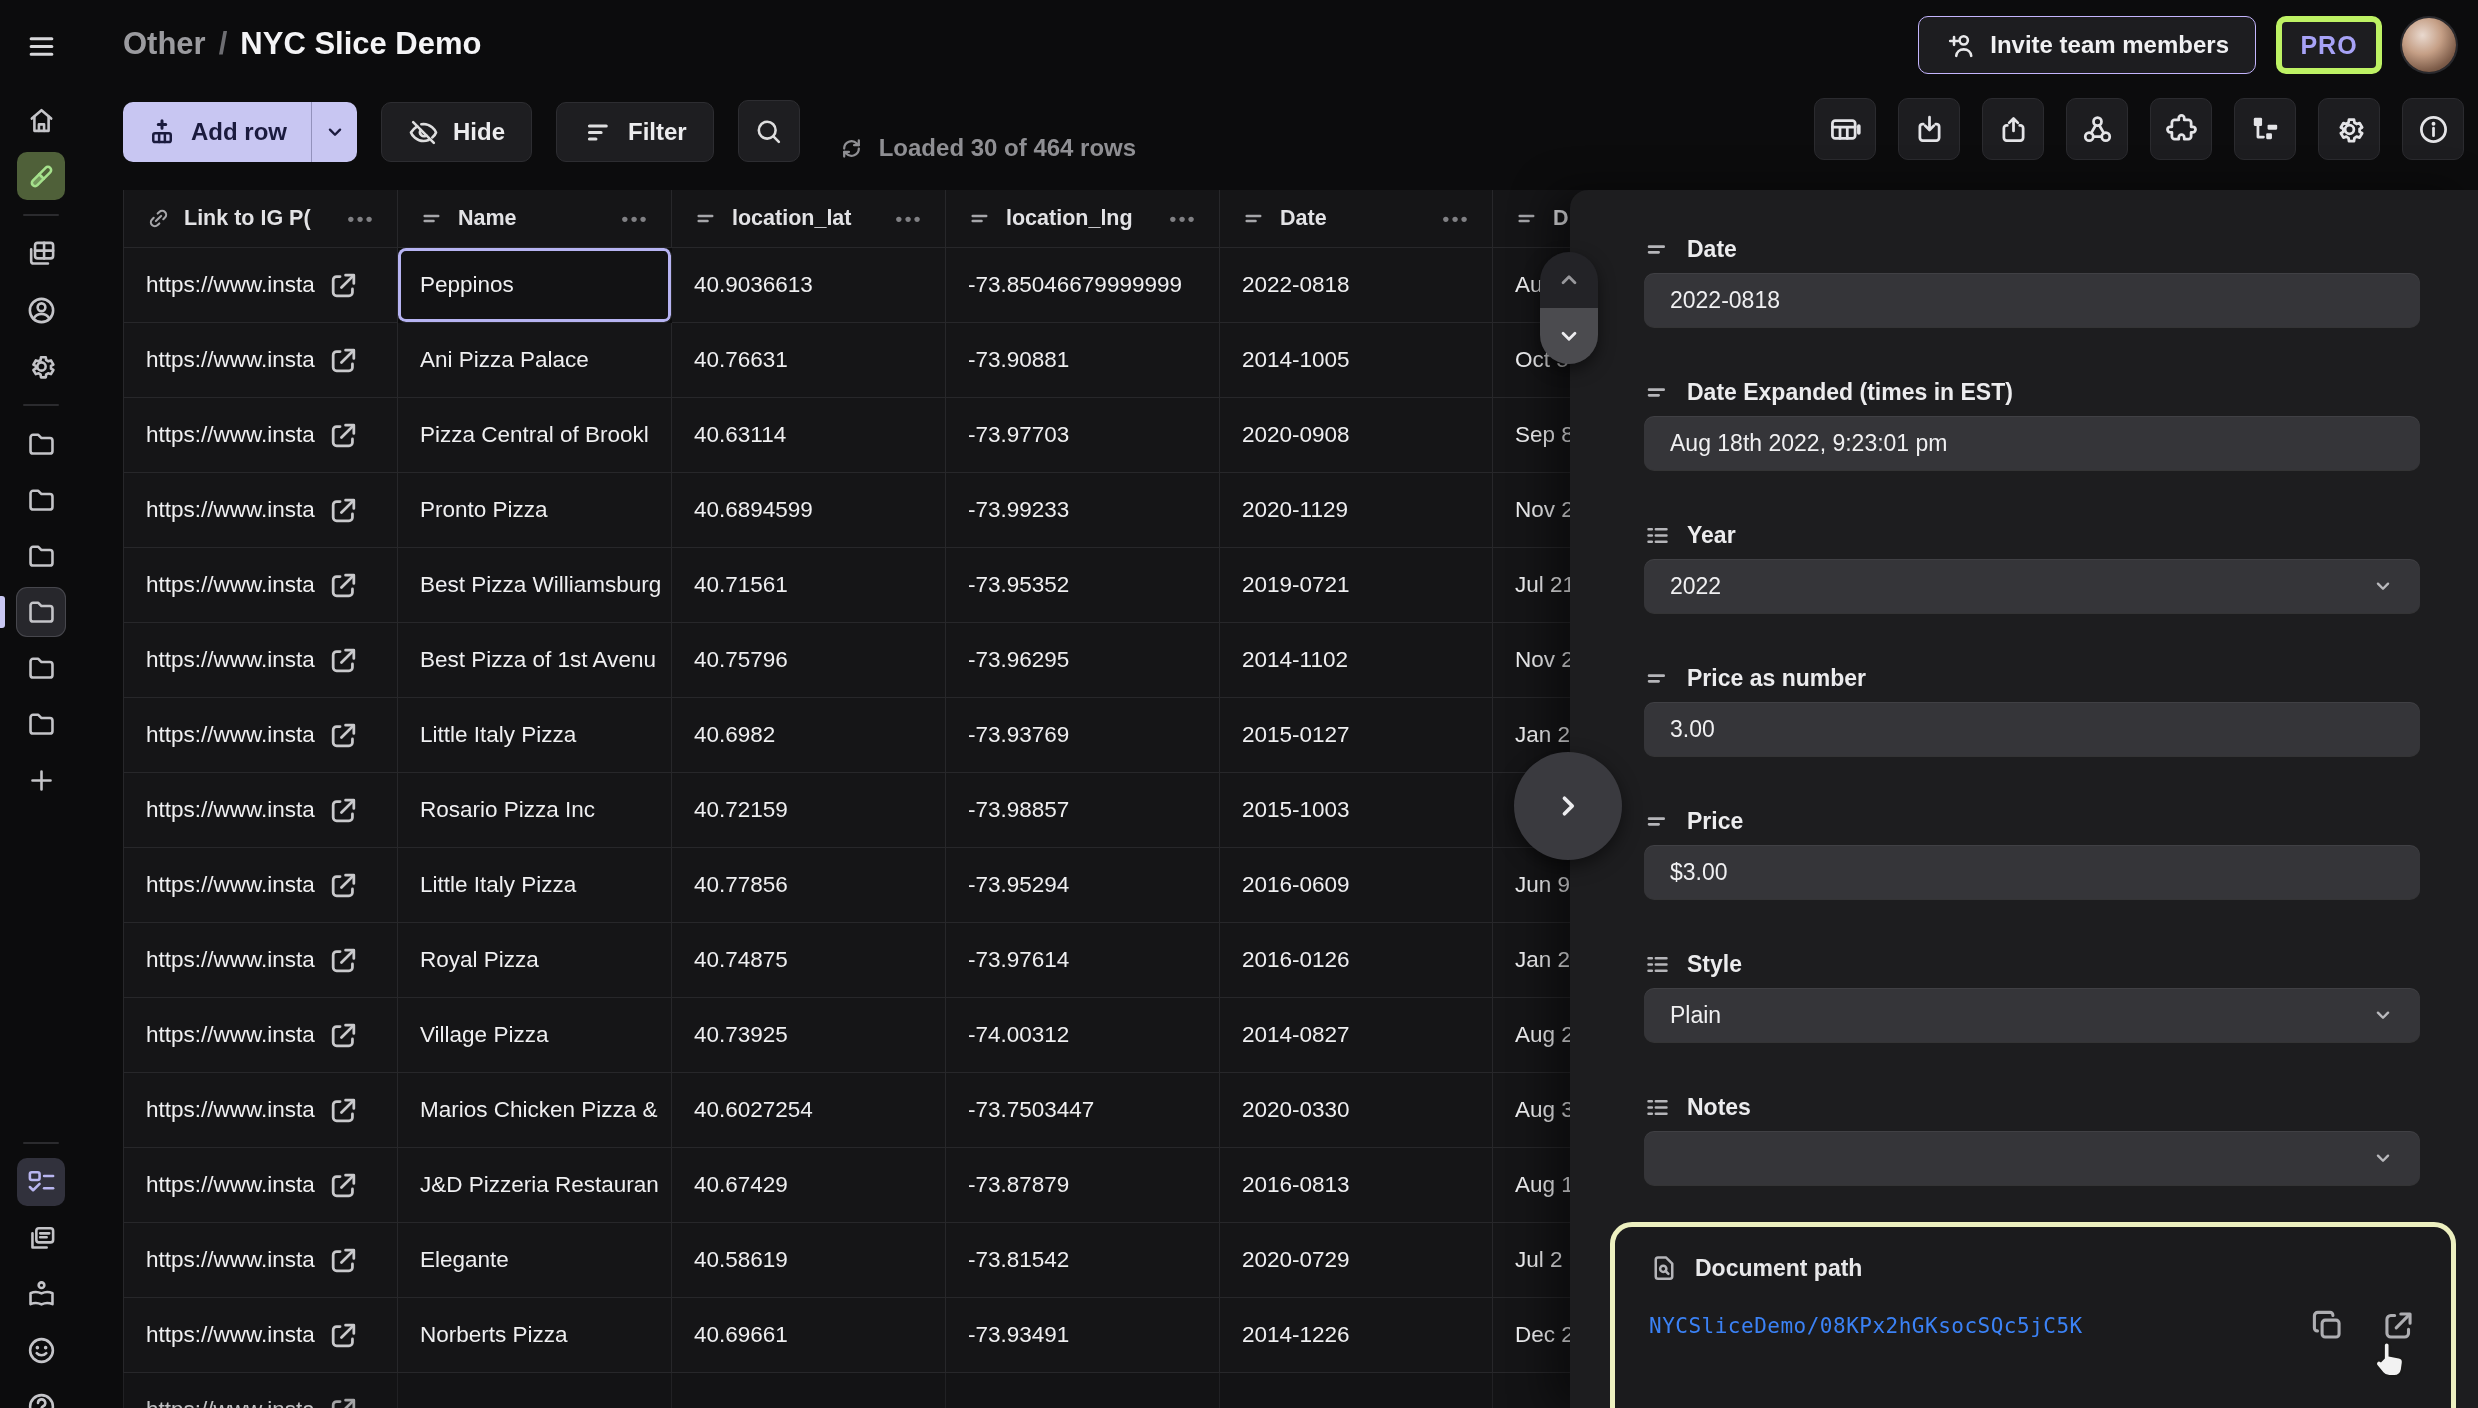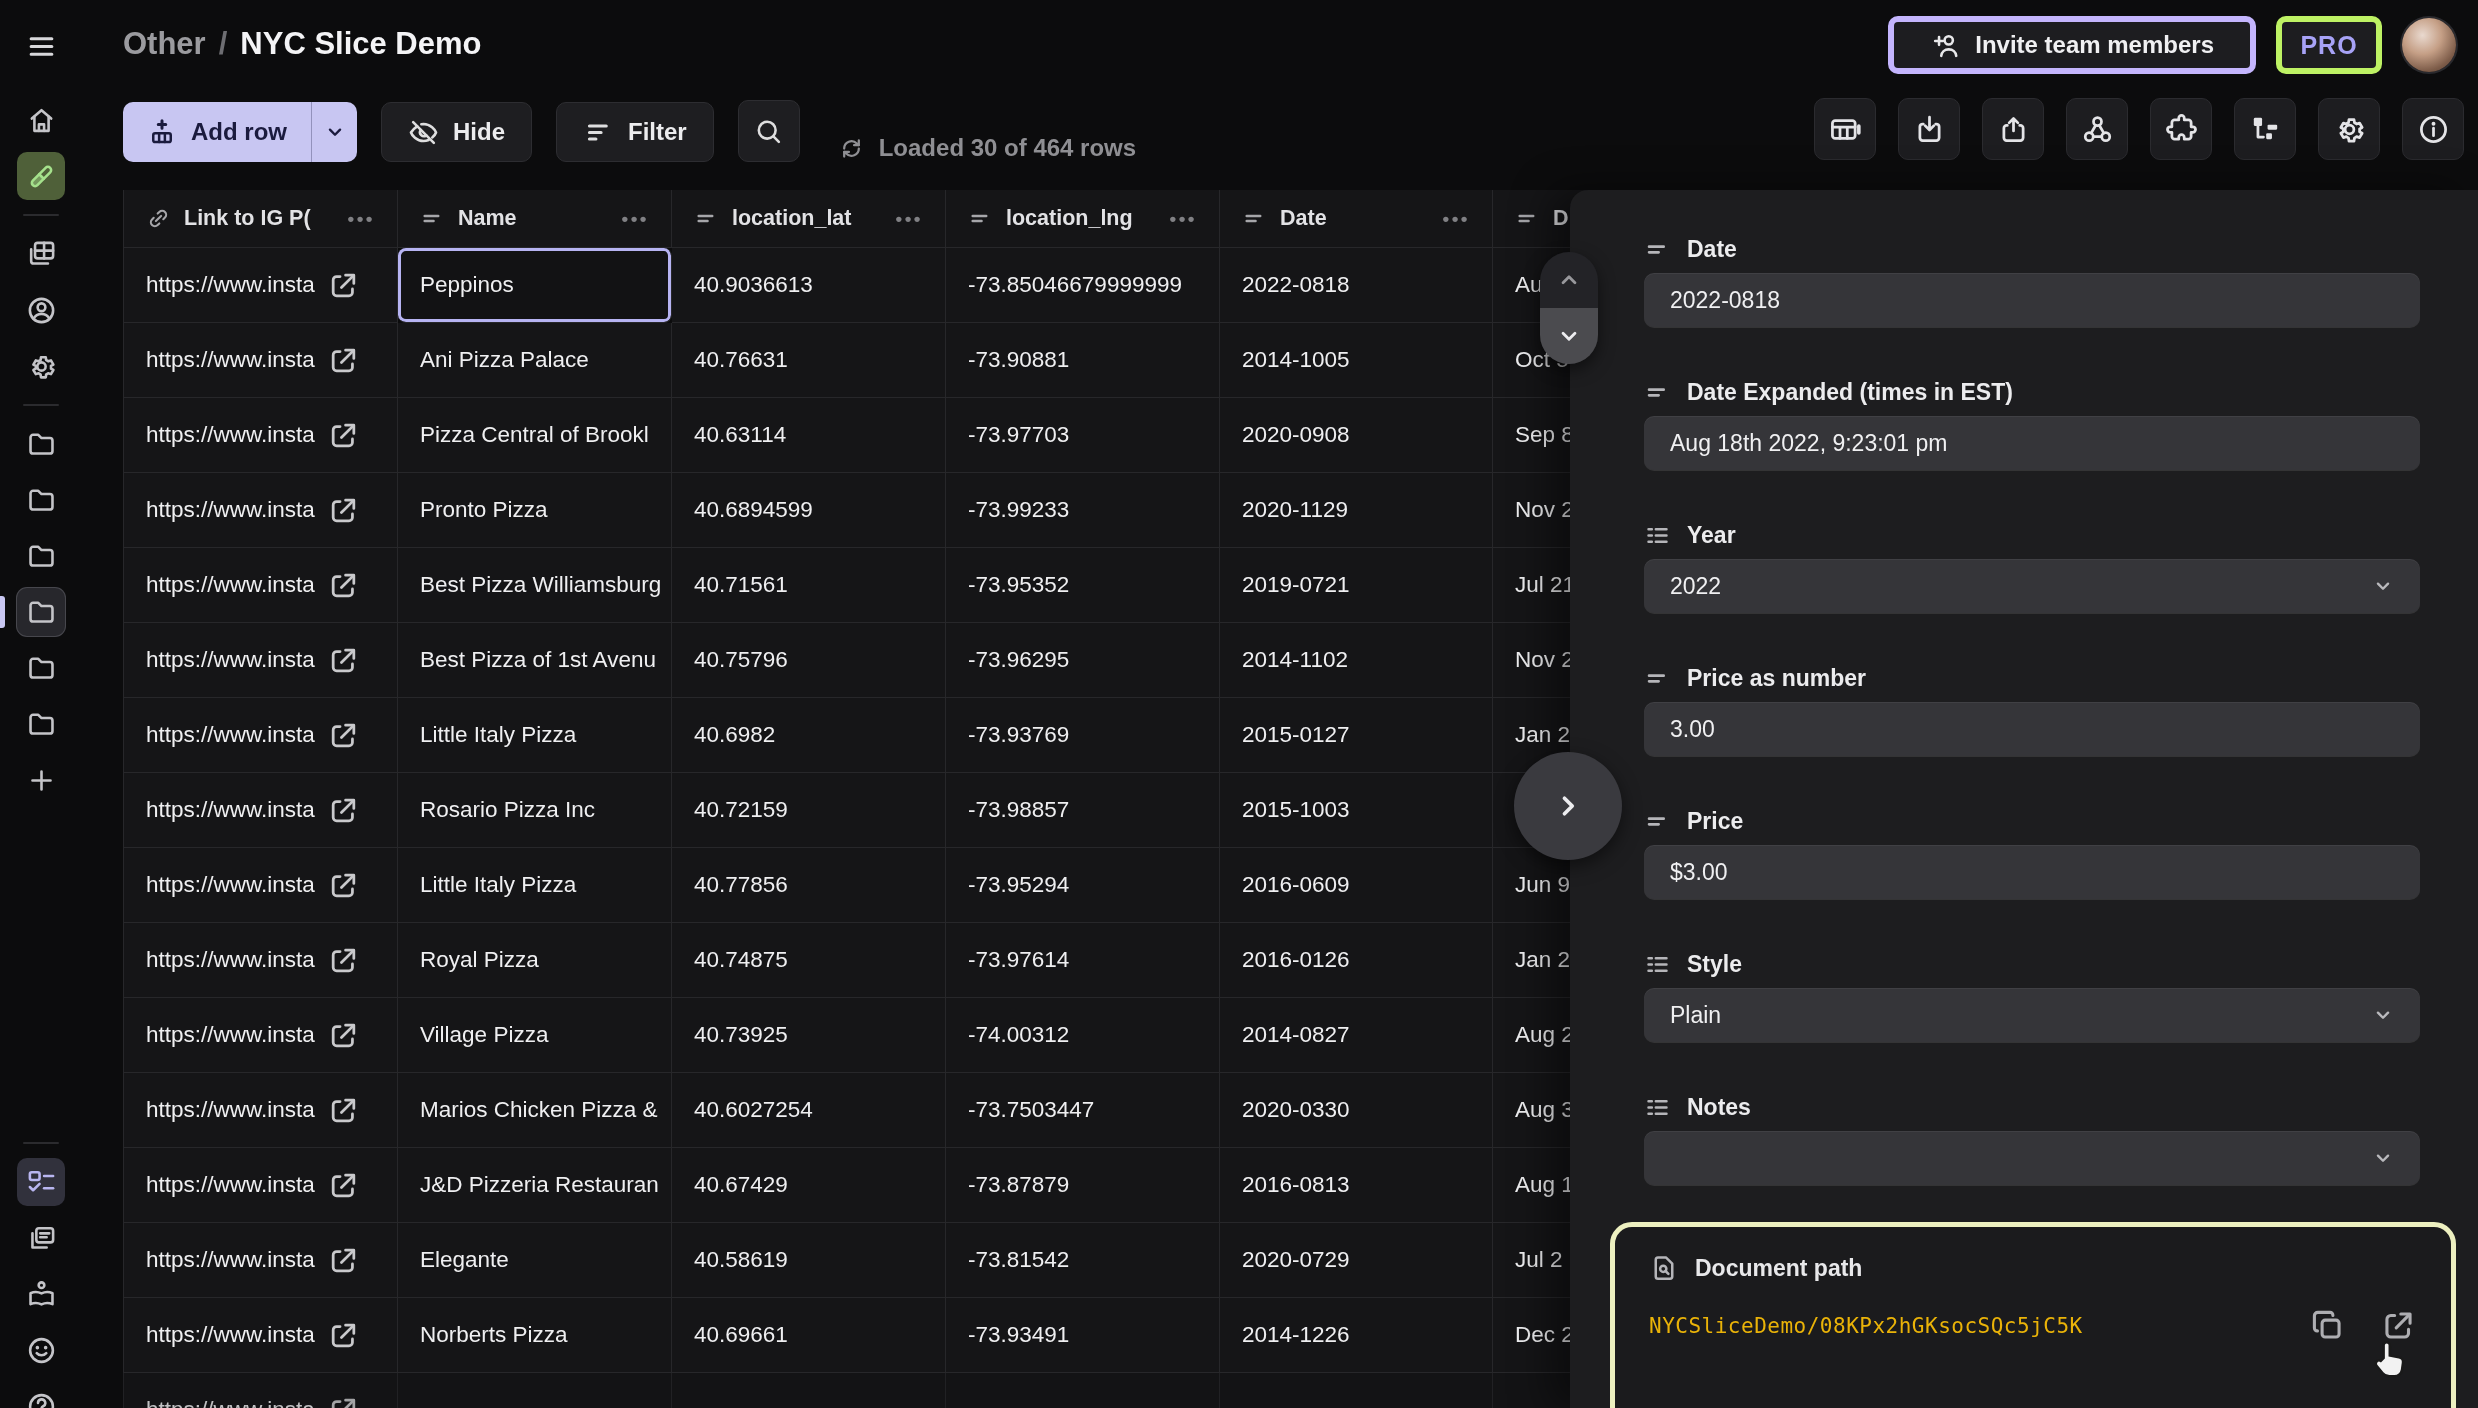--- a/index.html
+++ b/index.html
@@ -22,22 +22,22 @@
   .rail-btn.v-accent { background:#31313c; color:#b9b6f0; }
   .rail-btn.clipped { margin-bottom:-22px; }
   .rail-div { width:36px; height:2px; background:#2b2b2e; border-radius:1px; margin:10px 0; flex:0 0 auto; }
   .rail-spacer { flex:1 1 auto; }
   
   .breadcrumb { position:absolute; left:123px; top:26px; font-size:31px; display:flex; gap:13px; align-items:baseline; z-index:3;}
   .bc-section { color:#9b9b9f; font-weight:600; }
   .bc-sep { color:#6e6e72; font-weight:600; }
   .bc-title { color:#f4f4f6; font-weight:700; }
   .top-right { position:absolute; right:22px; top:16px; display:flex; align-items:center; gap:20px; z-index:3; }
-  .btn-invite { height:58px; display:flex; align-items:center; gap:14px; padding:0 36px;
-    background:#1d1d20; border:6px solid #c4b5fd; border-radius:10px; color:#f0f0f2; font-size:24px; font-weight:700; }
+  .btn-invite { height:58px; display:flex; align-items:center; gap:14px; padding:0 26px;
+    background:#1d1d20; border:1px solid #c4b5fd; border-radius:10px; color:#f0f0f2; font-size:24px; font-weight:700; }
   .btn-invite svg { width:31px; height:31px; color:#e8e8ea; }
   .btn-pro { height:58px; min-width:106px; display:flex; align-items:center; justify-content:center;
     background:#1d1d20; border:6px solid #bef264; border-radius:10px; color:#a7a2f6; font-size:25px; font-weight:800; letter-spacing:1px; }
   .avatar { width:54px; height:54px; border-radius:50%;
     background:radial-gradient(circle at 38% 32%, #e9d9cf 0%, #c59f86 38%, #7d5c49 72%, #4a3a33 100%);
     box-shadow:0 0 0 2px #2a2a2e; }
   
   .toolbar-left { position:absolute; left:123px; top:100px; display:flex; align-items:flex-end; gap:24px; z-index:3; }
   .btn-addrow { height:60px; display:flex; align-items:stretch; background:#c8c6f2; border-radius:10px; color:#1b1b3e; overflow:hidden; }
   .btn-addrow .main { display:flex; align-items:center; gap:14px; padding:0 24px; font-size:24px; font-weight:700; }
@@ -77,21 +77,21 @@
   .f-label svg { width:27px; height:27px; color:#b5b5b9; }
   .f-input { height:54px; background:#353539; border-radius:10px; display:flex; align-items:center; padding:0 26px;
     font-size:23px; color:#f0f0f2; box-shadow:inset 0 1px 0 rgba(255,255,255,.06), 0 1px 0 rgba(255,255,255,.1); }
   .f-input .chev { margin-left:auto; color:#b9b9bd; }
   .f-input .chev svg { width:22px; height:22px; display:block; }
   .doc-box { position:absolute; left:40px; right:22px; top:1032px; height:220px; background:#1b1b1d;
     border:5px solid #edf0c0; border-radius:22px; padding:26px 34px; }
   .doc-label { display:flex; align-items:center; gap:16px; font-size:23px; font-weight:700; color:#e8e8ea; }
   .doc-label svg { width:30px; height:30px; color:#b5b5b9; }
   .doc-row { display:flex; align-items:center; margin-top:24px; }
-  .doc-path { flex:1; font-family:"DejaVu Sans Mono", monospace; font-size:21px; color:#eab308; letter-spacing:.5px; }
+  .doc-path { flex:1; font-family:"DejaVu Sans Mono", monospace; font-size:21px; color:#3b82f6; letter-spacing:.5px; }
   .doc-act { color:#aeaeb2; margin-left:34px; }
   .doc-act svg { width:37px; height:37px; display:block; }
   
   .nav-pill { position:absolute; left:1540px; top:252px; width:58px; height:112px; border-radius:29px; overflow:hidden;
     z-index:7; box-shadow:0 6px 16px rgba(0,0,0,.5); }
   .nav-pill .up { height:56px; background:#232327; color:#97979b; display:flex; align-items:center; justify-content:center; }
   .nav-pill .down { height:56px; background:#4b4b4f; color:#ececef; display:flex; align-items:center; justify-content:center; }
   .nav-pill svg { width:26px; height:26px; }
   .expand-circle { position:absolute; left:1514px; top:752px; width:108px; height:108px; border-radius:50%;
     background:#3a3a3f; z-index:7; display:flex; align-items:center; justify-content:center; color:#ececef;

